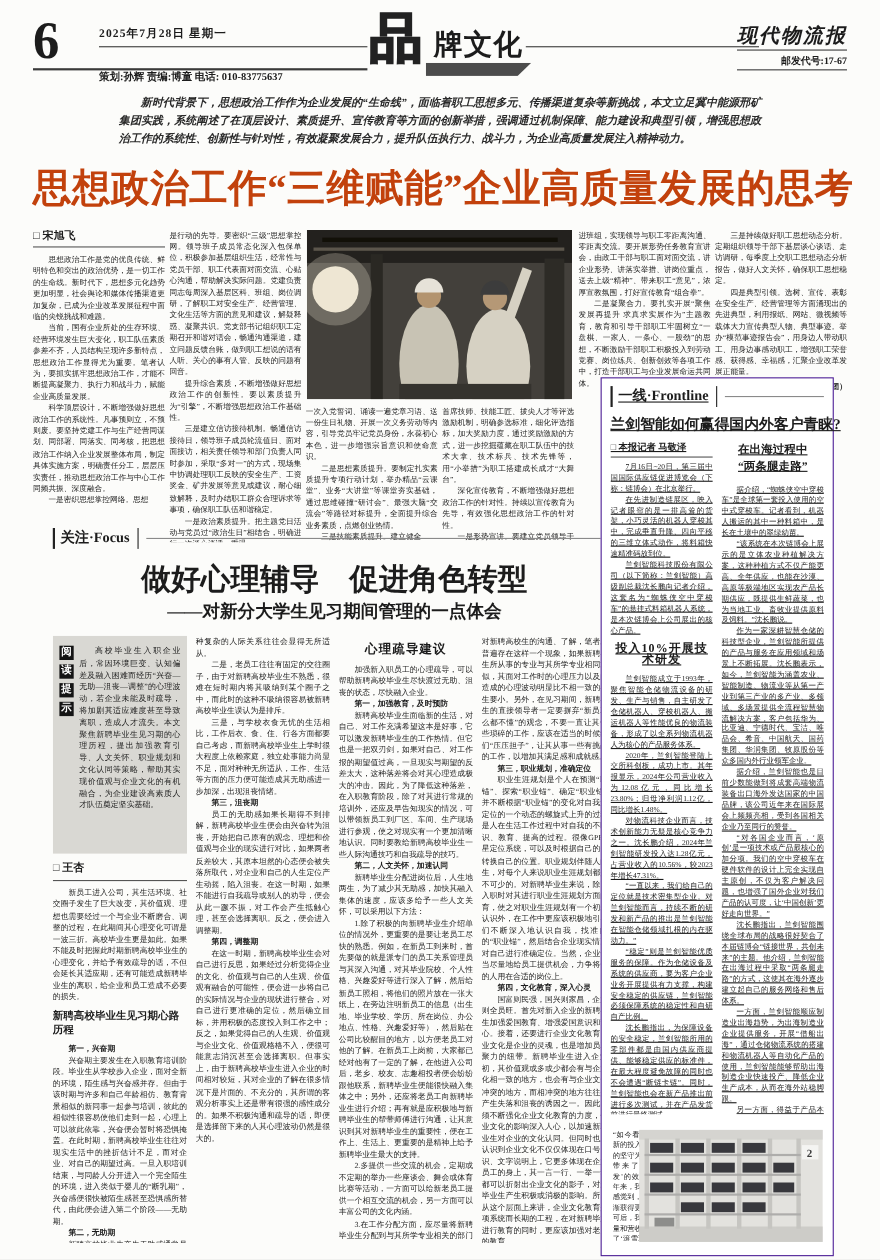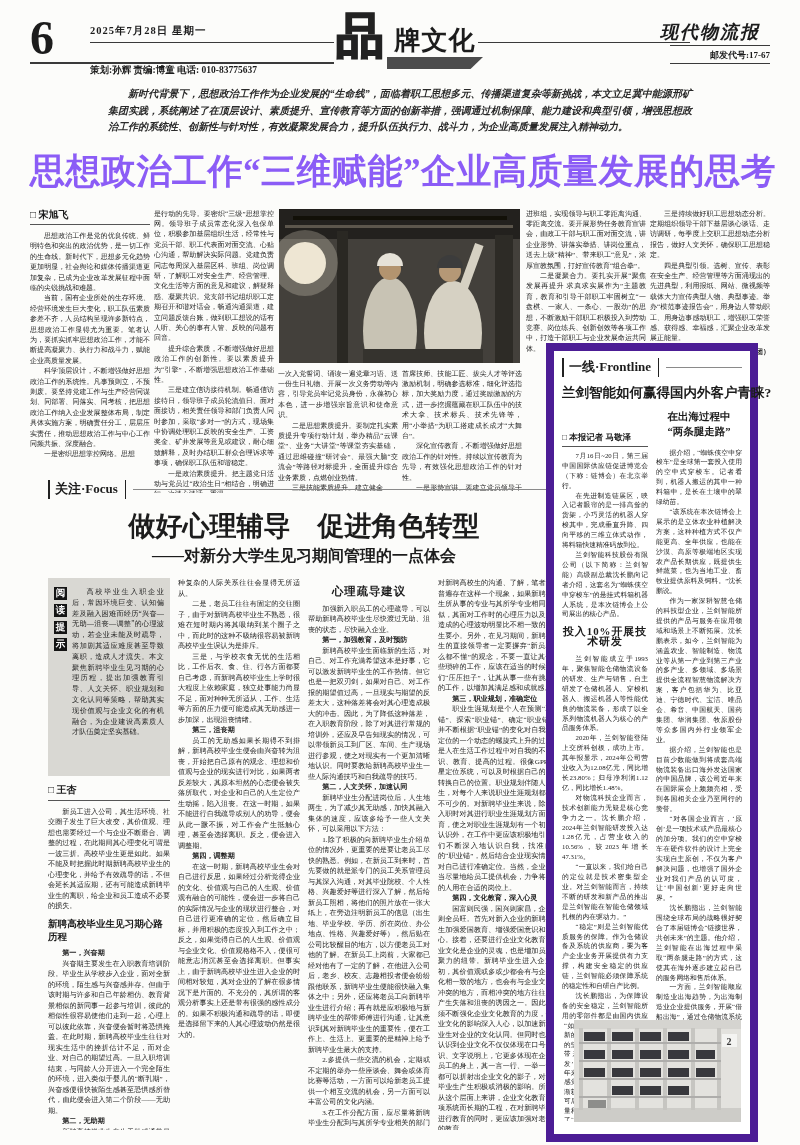--- a/index.html
+++ b/index.html
@@ -12,21 +12,21 @@
   .pg-meta { position:absolute; left:90px; top:24px; width:300px; }
   .pg-date { font-size:10.5px; font-weight:bold; letter-spacing:1px; }
   .pg-staff { position:absolute; left:90px; top:64px; font-size:9.5px; font-weight:bold; }
   .logo { position:absolute; left:336px; top:12px; display:flex; }
   .big-char { font-size:48px; font-weight:bold; line-height:1; color:#fcfcfa;
               -webkit-text-stroke:2px #222; text-shadow:0 0 1px #222; }
   .logo-right { margin-left:3px; padding-top:16px;text-align:center; }
   .sec-rest { font-size:26px; font-weight:bold; letter-spacing:1px; line-height:1; }
   .trap { width:96px; height:12px; background:#4c4c4c; margin-top:3px;
           clip-path:polygon(0 0,100% 0,87% 100%,0 100%); }
-  .mast { position:absolute; right:30px; top:20px; width:110px; 
+  .mast { position:absolute; right:30px; top:20px; width:110px; text-align:right;
           font-size:18px; font-weight:bold; font-style:italic; letter-spacing:2px; }
   .postal { position:absolute; right:30px; top:49px; font-size:9px; font-weight:bold; }
   .hrA { left:90px; top:42px; width:244px; }
   .hrB { left:30px; top:62px; width:304px; height:2px; }
   .hrC { left:478px; top:42px; width:212px; }
   .hrD { right:30px; top:45px; width:100px; }
   .hrE { right:30px; top:63px; width:100px; }
 
   
   p { margin:0; text-indent:2em; text-align:justify; }
@@ -37,21 +37,21 @@
   p.credit { font-weight:bold; text-align:right; text-indent:0; margin-top:3px; }
   p.s1 { font-weight:bold; text-align:center; text-indent:0; font-size:1.55em; margin-top:2px; line-height:1.4; }
   p.s2 { font-weight:bold; text-align:center; text-indent:0; font-size:1.55em; margin-bottom:8px; line-height:1.4; }
   .byline { font-weight:bold; font-size:10px; border-bottom:1px solid #555; padding:1px 0 4px; margin-bottom:6px; }
 
   
   .lead { position:absolute; left:30px; top:86px; width:740px; }
   .intro { width:584px; margin:0 auto; font-size:10px; line-height:16.5px; font-style:italic;
            font-weight:bold; color:#2a2a2a; }
   .lead-headline { margin:12px 0 0; text-align:center; font-size:35px; font-weight:bold;
-                   white-space:nowrap; color:#8b5cf6; letter-spacing:0.5px; }
+                   white-space:nowrap; color:#c2410c; letter-spacing:0.5px; }
   .lead-cols { position:relative; margin-top:14px; display:flex; gap:4px; height:284px; }
   .lead-cols .col { flex:1 1 0; overflow:hidden; font-size:7px; line-height:10.4px; }
   .padphoto { padding-top:160px; box-sizing:border-box; }
   .photo1 { position:absolute; left:249px; top:0; width:241px; height:154px; }
   .photo1 svg { display:block; width:100%; height:100%; }
 
   
   .sec-row { display:flex; align-items:center; gap:7px; }
   .sec-label { font-weight:bold; font-size:13px; border-left:2px solid #222;
                border-right:1px solid #222; padding:0 7px 1px 5px; white-space:nowrap; }
@@ -65,25 +65,25 @@
   .focus-cols .col { flex:1 1 0; overflow:hidden; font-size:7.1px; line-height:10.5px; }
   .tipbox { background:#d9d8d3; padding:9px 6px; display:flex; gap:5px; height:198px;
             box-sizing:border-box; margin-bottom:8px; }
   .tip-label { display:flex; flex-direction:column; gap:4px; }
   .tip-label span { width:13px; height:13px; background:#141414; color:#fff; font-size:9.5px;
                     line-height:13px; text-align:center; font-weight:bold; }
   .tip-text { flex:1; font-size:7.2px; line-height:10.8px; text-align:justify; text-indent:2em; }
 
   
   .frontline { position:absolute; left:546px; top:343px; width:212px; height:799px;
-               box-sizing:border-box; border:8px solid #4c1d95; background:#fff; padding:7px 8px; }
+               box-sizing:border-box; border:1px solid #4c1d95; background:#fff; padding:7px 8px;text-decoration:underline; }
   .fl-headline { margin:7px 0 6px; text-align:center; font-size:13.5px; font-weight:bold; white-space:nowrap; }
   .fl-cols { display:flex; gap:8px; height:612px; overflow:hidden; }
   .fl-cols .col { flex:1 1 0; overflow:hidden; font-size:6.8px; line-height:9.9px; }
-  .fl-cols .byline { font-size:8.5px; padding-bottom:3px; margin-bottom:4px;margin-top:24px; }
+  .fl-cols .byline { font-size:8.5px; padding-bottom:3px; margin-bottom:4px; }
   .fl-quote { position:absolute; left:10px; bottom:13px; width:53px; height:100px; overflow:hidden;
               font-size:6.6px; line-height:9.4px; text-align:justify; }
   .photo2 { position:absolute; right:9px; bottom:12px; width:167px; height:102px; }
   .photo2 svg { display:block; width:100%; height:100%; }
 </style>
 </head>
 <body>
 
 <div class="page">
 

